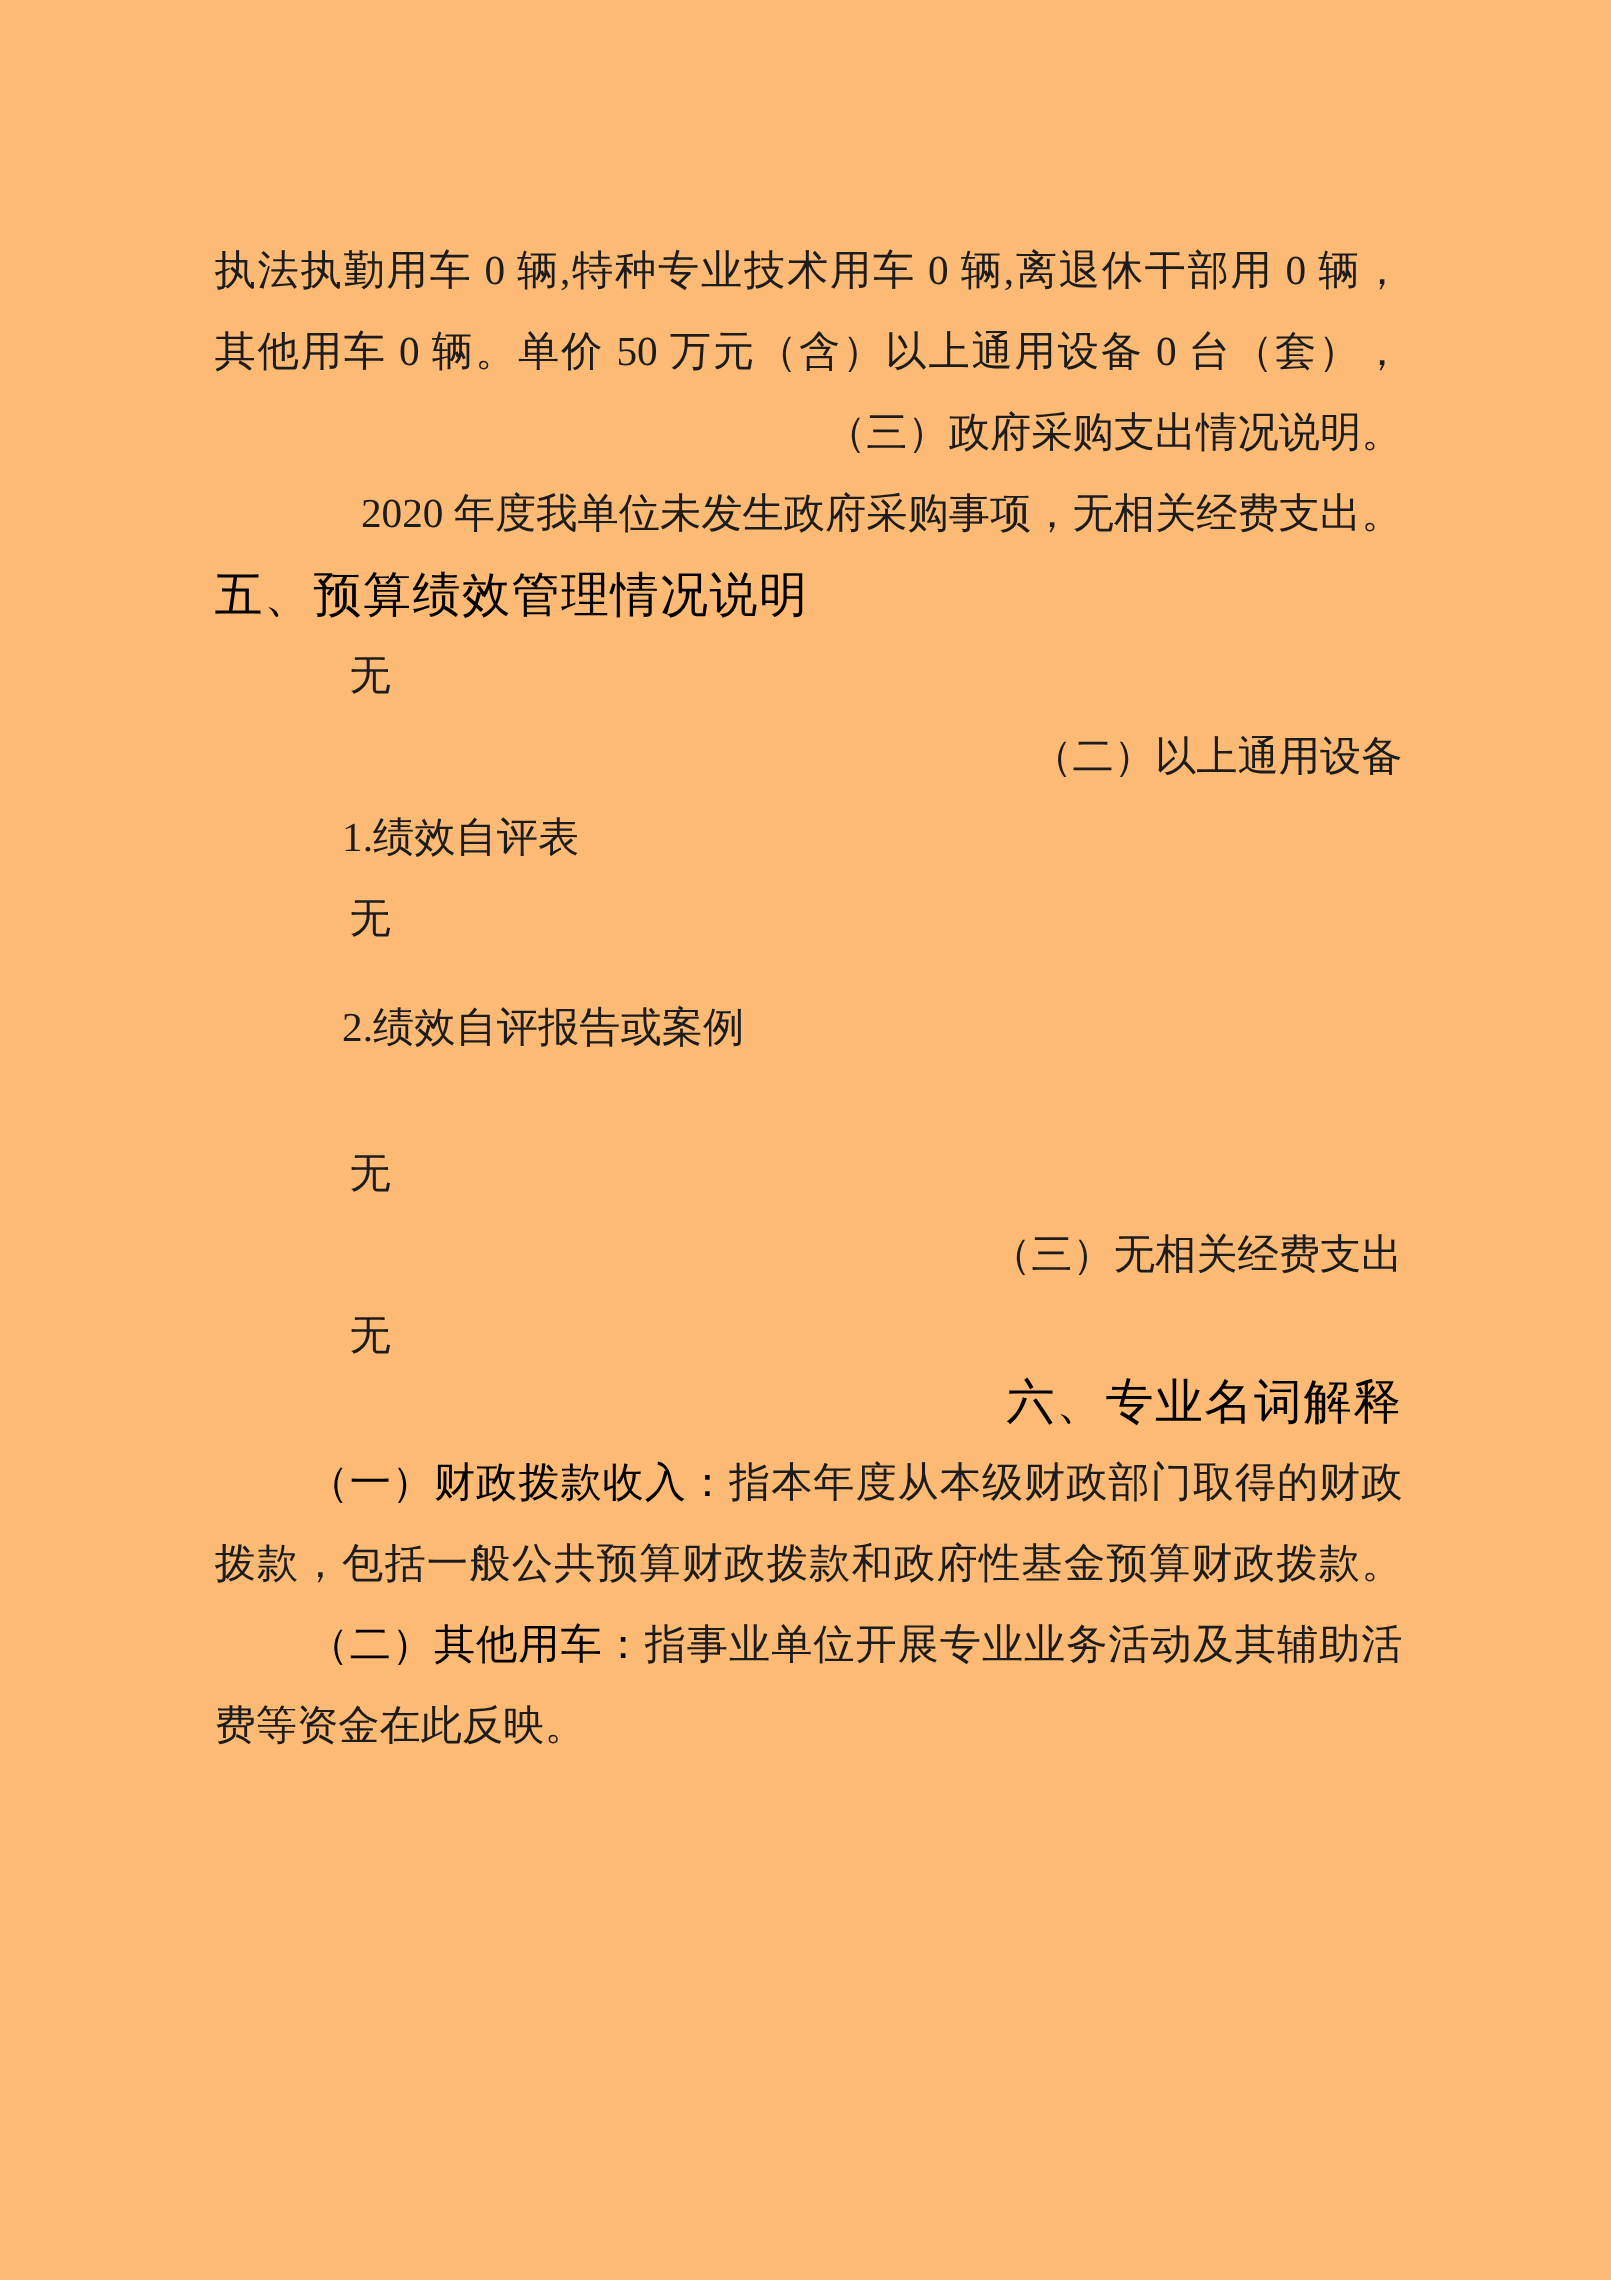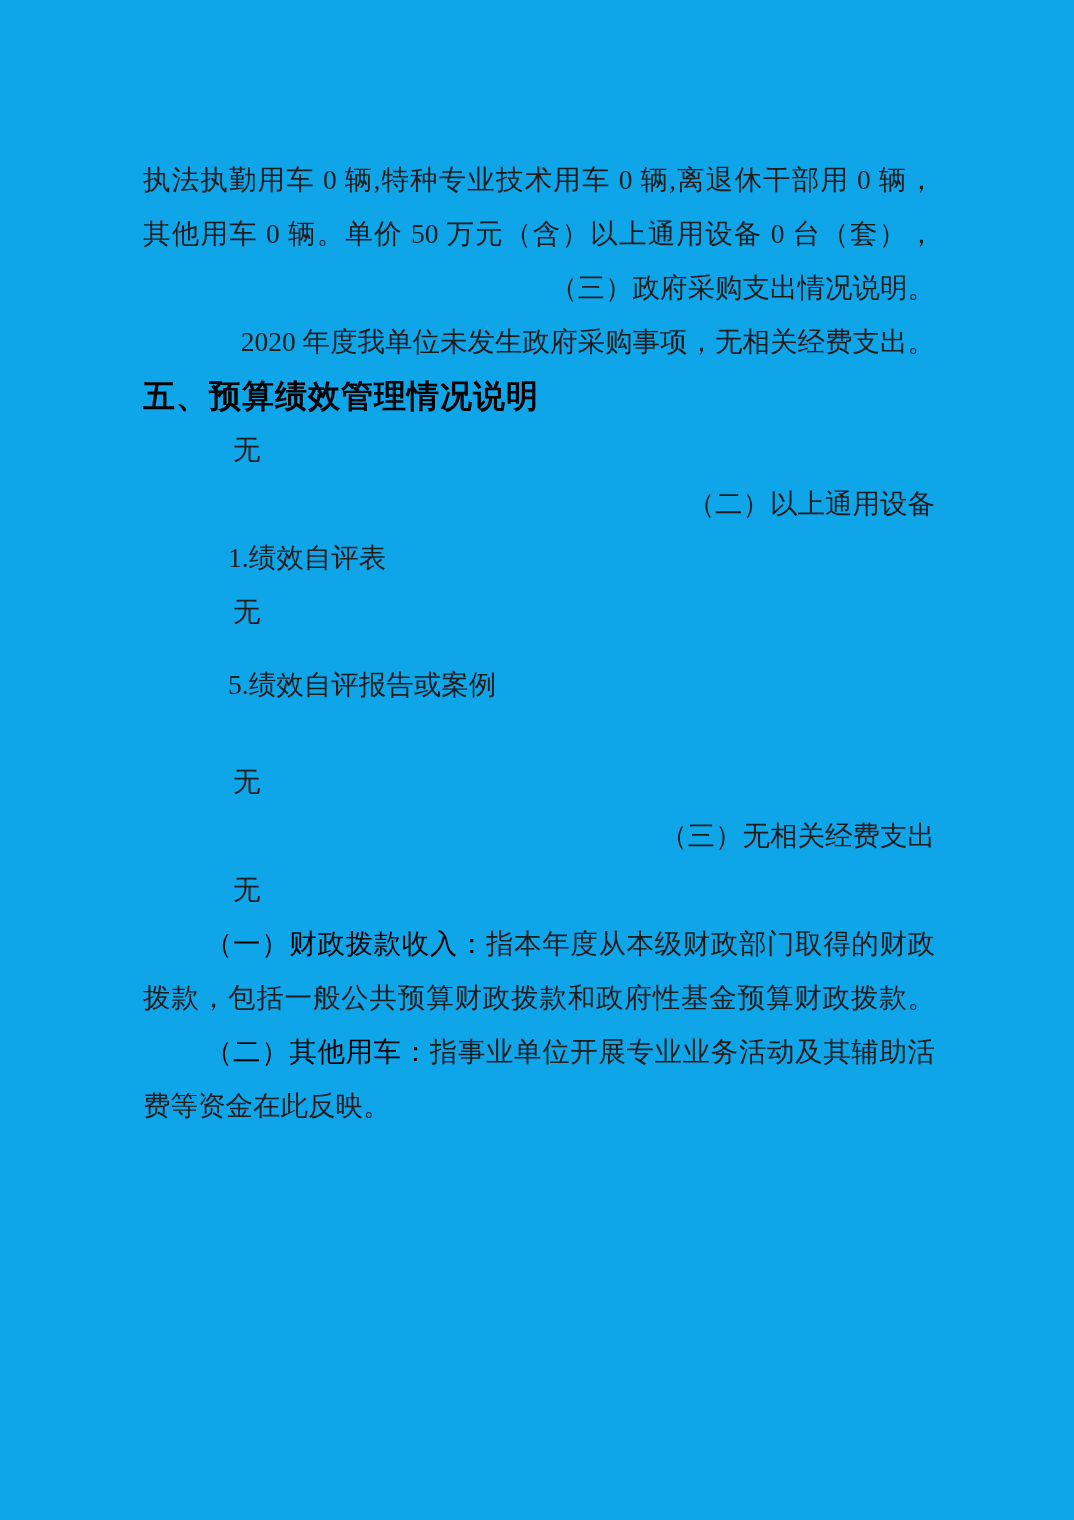--- a/index.html
+++ b/index.html
@@ -2,21 +2,21 @@
 <html><head>
 <meta charset="utf-8">
 <style>
   html, body { margin: 0; padding: 0; }
   body { background: #ffffff; }
 
   .page {
     position: relative;
     width: 1074px;
     height: 1520px;
-    background: #0ea5e9;
+    background: #fdba74;
     overflow: hidden;
     margin: 0 auto;
   }
 
   .content {
     position: absolute;
     left: 143px;
     top: 153px;
     width: 792px;
   }
@@ -34,21 +34,21 @@
   
   .j {
     white-space: normal;
     text-align: justify;
     text-align-last: justify;
   }
 
   
   .h {
     font-family: "Liberation Sans", "DejaVu Sans", sans-serif;
-    font-weight: 700;
+    font-weight: 400;
     font-size: 32px;
     color: #000000;
     letter-spacing: 1px;
   }
 
   
   .lead {
     font-family: "Liberation Sans", "DejaVu Sans", sans-serif;
     font-weight: 400;
     color: #000000;
@@ -77,26 +77,27 @@
     <div class="l ind-para">2020 年度我单位未发生政府采购事项，无相关经费支出。</div>
 
     <div class="l h">五、预算绩效管理情况说明</div>
 
     <div class="l ind-wu">无</div>
 
     <div class="l ind-para">（二）以上通用设备</div>
     <div class="l ind-num">1.绩效自评表</div>
     <div class="l ind-wu">无</div>
 
-    <div class="l ind-num mt-sm">5.绩效自评报告或案例</div>
+    <div class="l ind-num mt-sm">2.绩效自评报告或案例</div>
     <div class="l ind-wu mt-lg">无</div>
 
     <div class="l ind-para">（三）无相关经费支出</div>
     <div class="l ind-wu">无</div>
 
+    <div class="l h ind-para mt-neg">六、专业名词解释</div>
 
     <div class="l ind-para j">
       <span class="lead">（一）财政拨款收入：</span><span>指本年度从本级财政部门取得的财政</span>
     </div>
     <div class="l j">拨款，包括一般公共预算财政拨款和政府性基金预算财政拨款。</div>
 
     <div class="l ind-para j">
       <span class="lead">（二）其他用车：</span><span>指事业单位开展专业业务活动及其辅助活</span>
     </div>
     <div class="l">费等资金在此反映。</div>

